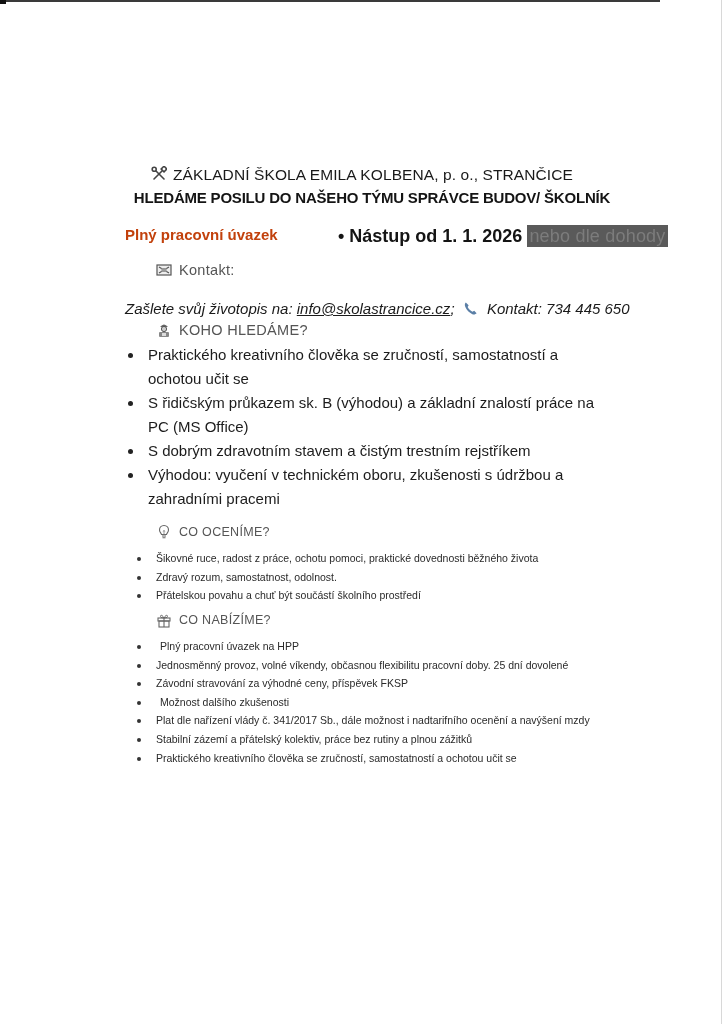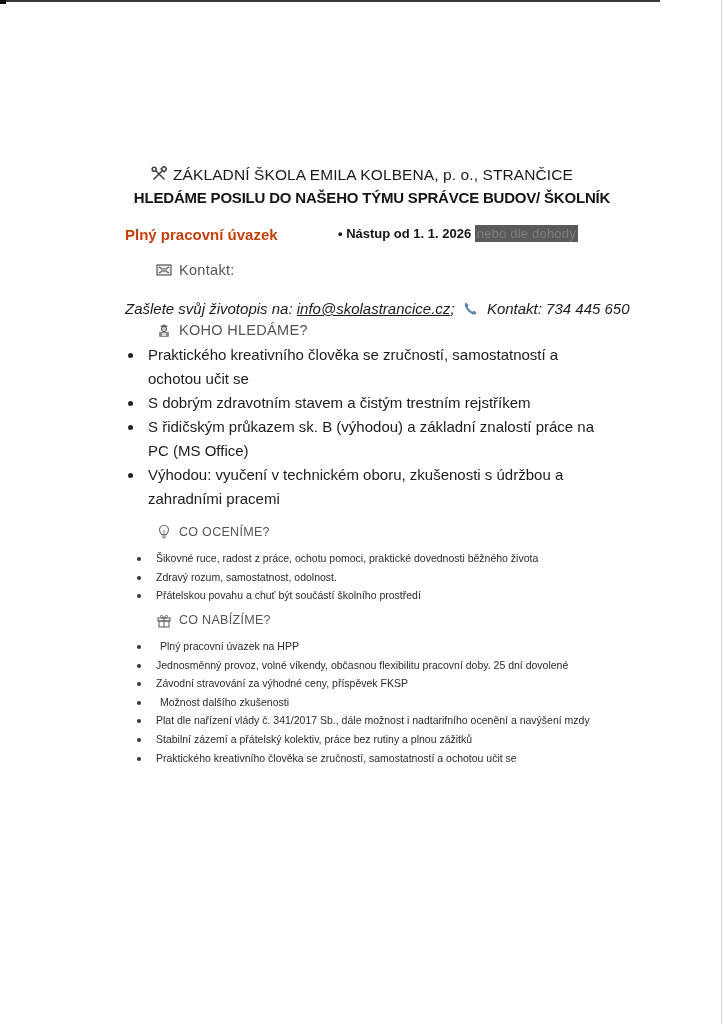--- a/index.html
+++ b/index.html
@@ -18,21 +18,21 @@
     }
     .title1 .icon { display: inline-block; width: 16px; height: 16px; vertical-align: -2px; margin-right: 6px; }
     .title2 {
       position: absolute; top: 189px; left: 0; width: 744px; text-align: center;
       font-size: 15px; font-weight: bold; color: #141414; letter-spacing: -0.2px;
     }
     .row-uvazek {
       position: absolute; top: 226px; left: 125px; font-size: 15px; font-weight: bold; color: #c2410c;
     }
     .row-nastup {
-      position: absolute; top: 226px; left: 338px; font-size: 13px; font-weight: bold; color: #141414;
+      position: absolute; top: 226px; left: 338px; font-size: 18px; font-weight: bold; color: #141414;
     }
     .highlight { background: #5a5a5a; color: #7c7c7c; padding: 1px 2px; font-weight: normal; letter-spacing: 0.2px; }
 
     .section-head {
       position: absolute; left: 125px; font-size: 14.5px; color: #555; letter-spacing: 0.3px;
       display: flex; align-items: center; gap: 7px; padding-left: 31px;
     }
     .section-head.small { font-size: 12.5px; }
     .section-head .icon { width: 16px; height: 16px; display: inline-block; }
 
@@ -111,22 +111,22 @@
       <path d="M4 5 Q8 0 12 5 Z" fill="#666"></path>
       <circle cx="8" cy="7" r="2.6" fill="#ccc" stroke="#555" stroke-width="1"></circle>
       <rect x="3" y="10" width="10" height="5" rx="1" fill="#888"></rect>
       <rect x="6" y="11" width="4" height="3" fill="#ddd"></rect>
     </svg>
     <span>KOHO HLEDÁME?</span>
   </div>
 
   <ul class="big">
     <li>Praktického kreativního člověka se zručností, samostatností a ochotou učit se</li>
+    <li>S řidičským průkazem sk. B (výhodou) a základní znalostí práce na PC (MS Office)</li>
     <li>S dobrým zdravotním stavem a čistým trestním rejstříkem</li>
-    <li>S řidičským průkazem sk. B (výhodou) a základní znalostí práce na PC (MS Office)</li>
     <li>Výhodou: vyučení v technickém oboru, zkušenosti s údržbou a zahradními pracemi</li>
   </ul>
 
   <div class="section-head small" style="top:524px;">
     <svg class="icon" viewBox="0 0 16 16">
       <path d="M8 1.5 C5 1.5 3.5 3.8 3.5 6 C3.5 8 5 9 5.5 10.5 L10.5 10.5 C11 9 12.5 8 12.5 6 C12.5 3.8 11 1.5 8 1.5 Z" fill="none" stroke="#666" stroke-width="1.1"></path>
       <path d="M6 12 H10 M6.5 13.7 H9.5" stroke="#666" stroke-width="1.1"></path>
       <path d="M8 10.5 V6.5 M6.8 7.5 L8 6.5 L9.2 7.5" stroke="#888" stroke-width="0.9" fill="none"></path>
     </svg>
     <span>CO OCENÍME?</span>

